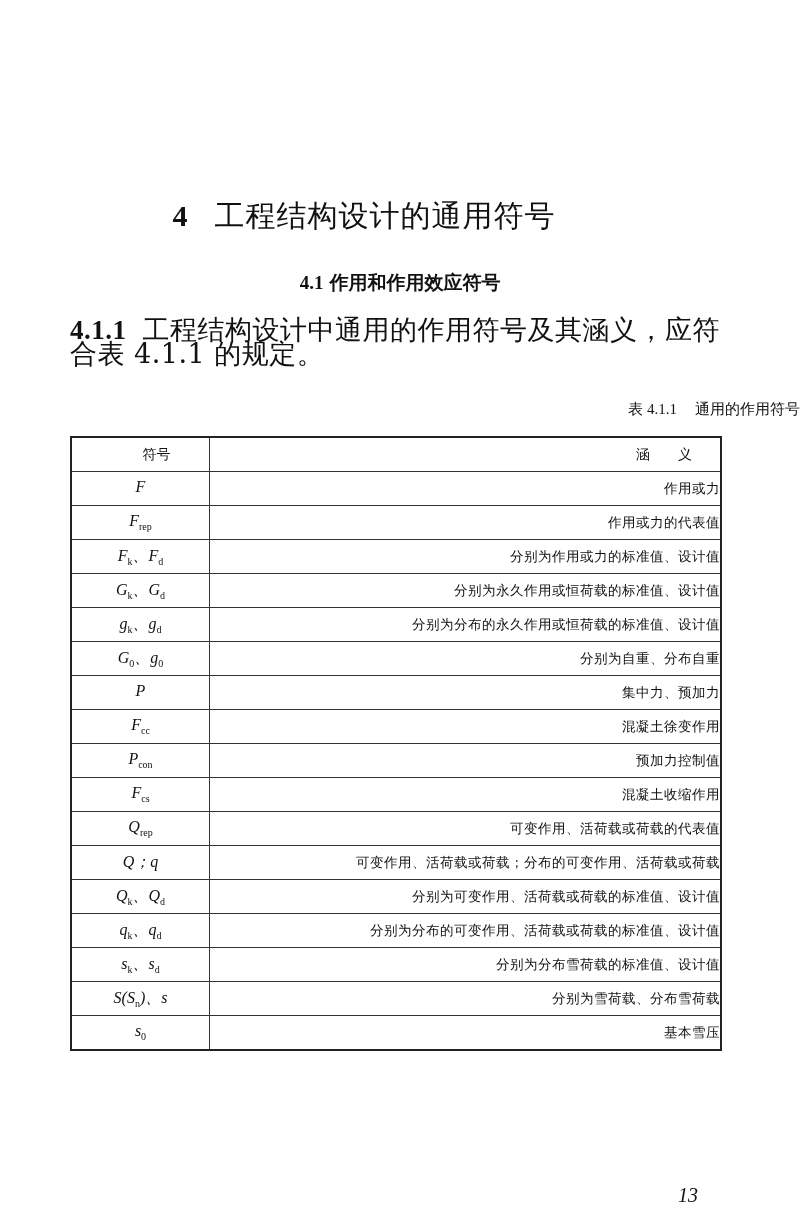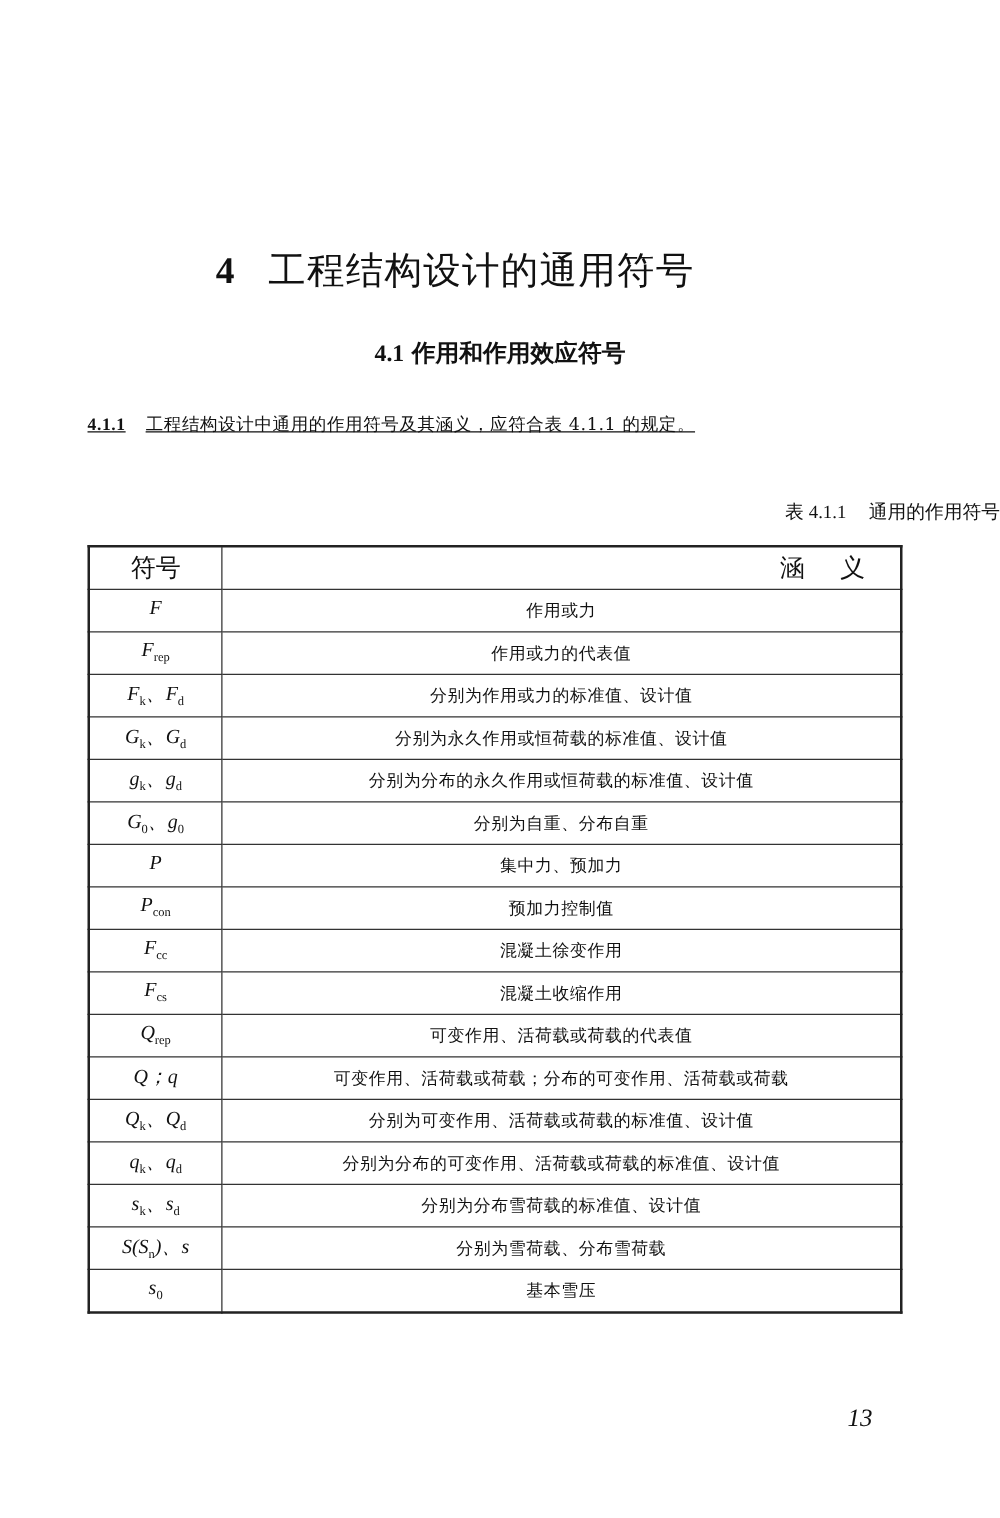--- a/index.html
+++ b/index.html
@@ -13,44 +13,44 @@
     font-size: 30px; letter-spacing: 1px;
   }
   .chapter-title .num { font-weight: bold; margin-right: 26px; font-family: "Liberation Serif", serif; }
   .section-title {
     position: absolute; top: 270px; left: 0; width: 800px; text-align: center;
     font-size: 19px; font-weight: bold; font-family: "DejaVu Sans", sans-serif;
   }
   .section-title .num { margin-right: 6px; font-family: "Liberation Serif", serif; }
   .para {
     position: absolute; top: 318px; left: 70px; width: 660px;
-    font-size: 14px; line-height: 44px; letter-spacing: 0.5px; text-decoration: underline;
+    font-size: 27px; line-height: 24px; letter-spacing: 0.5px;
   }
   .para .num { font-weight: bold; margin-right: 16px; font-family: "Liberation Serif", serif; }
   .table-caption {
     position: absolute; top: 400px; left: 0; width: 800px; text-align: right;
     font-size: 15px; font-weight: normal; font-family: "DejaVu Sans", sans-serif;
   }
   .table-caption .num { margin: 0 18px 0 4px; font-family: "Liberation Serif", serif; }
   table.sym {
     position: absolute; top: 436px; left: 70px; width: 652px;
     border-collapse: collapse; border: 2px solid #222;
     font-size: 14px;
   }
   table.sym td, table.sym th {
     border: 1px solid #333; height: 33px; padding: 0; font-weight: normal;
   }
-  table.sym th { font-family: "DejaVu Sans", sans-serif; font-size: 20px; }
+  table.sym th { font-family: "DejaVu Sans", sans-serif; font-size: 14px; padding-left: 32px; }
   th.col-sym, td.col-sym { width: 105px; text-align: center; }
   th.col-meaning { text-align: right; letter-spacing: 28px; padding-left: 10px; }
-  td.col-meaning { text-align: center; padding-left: 28px; font-family: "DejaVu Sans", sans-serif; font-size: 13.5px; letter-spacing: 0.5px; }
+  td.col-meaning { text-align: right; padding-left: 28px; font-family: "DejaVu Sans", sans-serif; font-size: 13.5px; letter-spacing: 0.5px; }
   td.col-sym { font-family: "Liberation Serif", serif; font-style: italic; font-size: 16px; }
   td.col-sym sub { font-size: 10px; font-style: normal; }
   .page-number {
-    position: absolute; top: 1124px; left: 678px; font-size: 20px;
+    position: absolute; top: 1184px; left: 678px; font-size: 20px;
     font-style: italic; font-family: "Liberation Serif", serif;
   }
 </style>
 </head>
 <body>
 
 <div class="chapter-title">
   <span class="num">4</span><span>工程结构设计的通用符号</span>
 </div>
 
@@ -96,26 +96,26 @@
       </tr>
       <tr>
         <td class="col-sym"><span>G</span><sub>0</sub><span>、g<sub>0</sub></span></td>
         <td class="col-meaning">分别为自重、分布自重</td>
       </tr>
       <tr>
         <td class="col-sym"><span>P</span><sub></sub><span></span></td>
         <td class="col-meaning">集中力、预加力</td>
       </tr>
       <tr>
+        <td class="col-sym"><span>F</span><sub>cc</sub><span></span></td>
+        <td class="col-meaning">混凝土徐变作用</td>
+      </tr>
+      <tr>
         <td class="col-sym"><span>P</span><sub>con</sub><span></span></td>
         <td class="col-meaning">预加力控制值</td>
-      </tr>
-      <tr>
-        <td class="col-sym"><span>F</span><sub>cc</sub><span></span></td>
-        <td class="col-meaning">混凝土徐变作用</td>
       </tr>
       <tr>
         <td class="col-sym"><span>F</span><sub>cs</sub><span></span></td>
         <td class="col-meaning">混凝土收缩作用</td>
       </tr>
       <tr>
         <td class="col-sym"><span>Q</span><sub>rep</sub><span></span></td>
         <td class="col-meaning">可变作用、活荷载或荷载的代表值</td>
       </tr>
       <tr>

